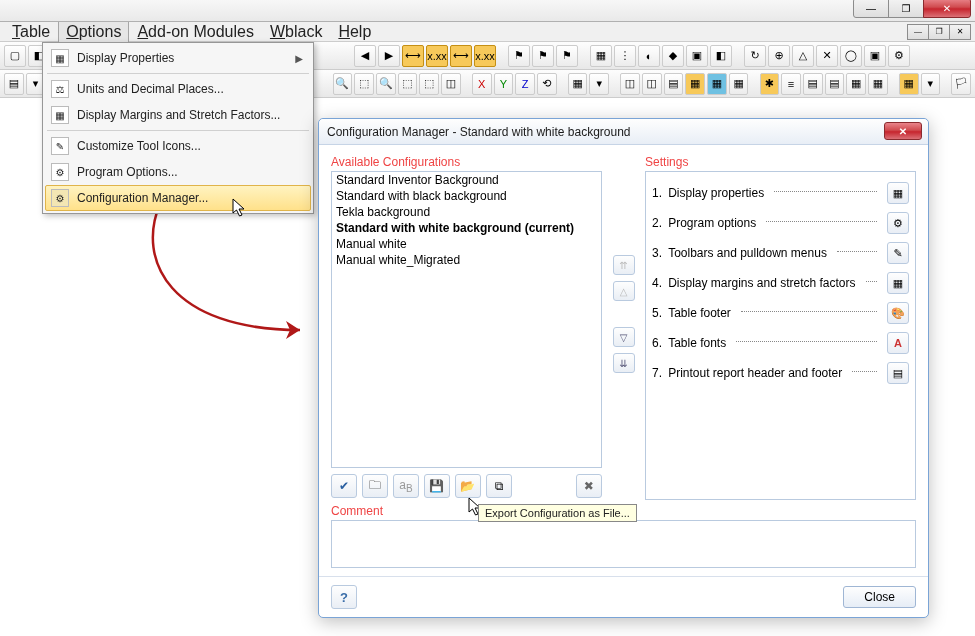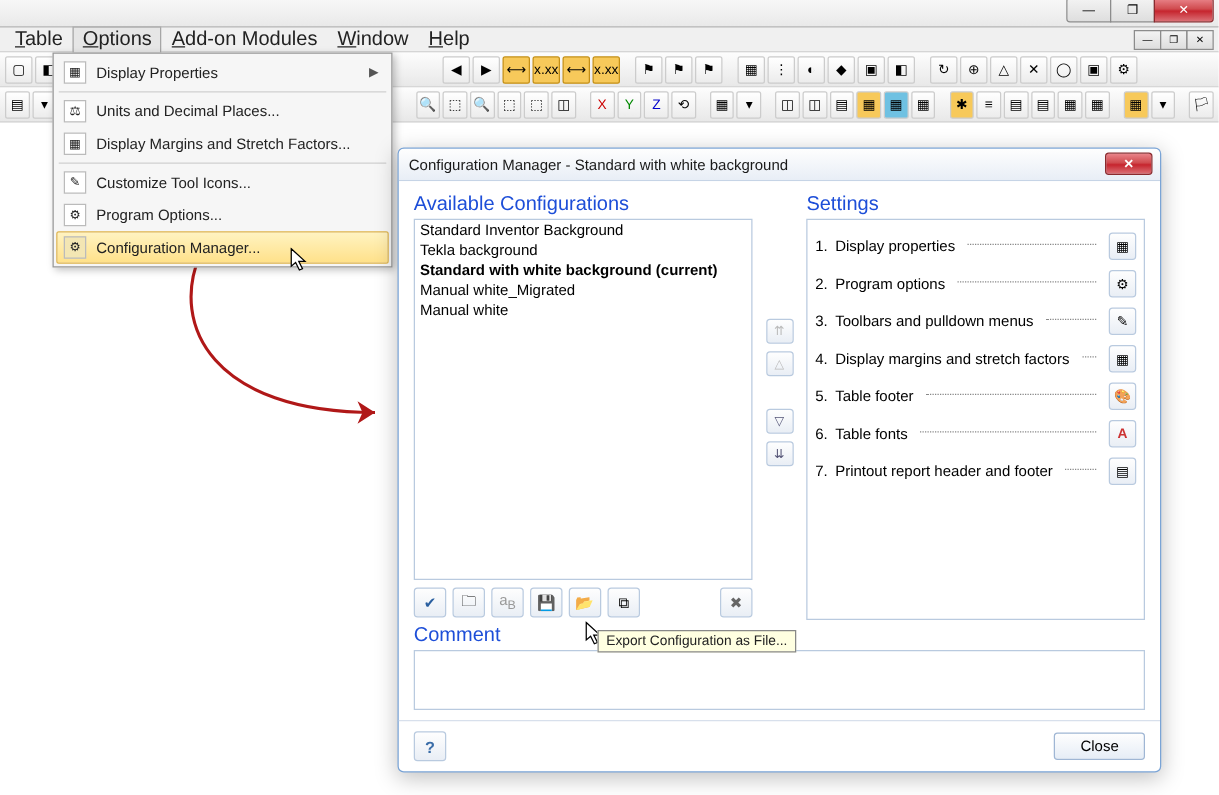--- a/index.html
+++ b/index.html
@@ -207,22 +207,22 @@
     flex-direction: column;
     min-height: 0;
   }
   .col-right {
     flex: 1 1 280px;
     display: flex;
     flex-direction: column;
   }
 
   .group-label {
-    color: #1d4ed8;
-    font-size: 16px;
+    color: #ef4444;
+    font-size: 12px;
     margin-bottom: 2px;
   }
   .listbox {
     border: 1px solid #b9cadf;
     background: #fff;
     flex: 1;
     overflow: auto;
     font-size: 12px;
   }
   .list-row {
@@ -357,21 +357,21 @@
     <div class="title-btn close-btn">
         <span>✕</span>
       </div>
   </div>
 </div>
 
 <div class="menu-bar">
   <div class="menu-item"><span class="underline">T</span><span>able</span></div>
   <div class="menu-item open"><span class="underline">O</span><span>ptions</span></div>
   <div class="menu-item"><span class="underline">A</span><span>dd-on Modules</span></div>
-  <div class="menu-item"><span class="underline">W</span><span>indow</span></div>
+  <div class="menu-item"><span class="underline">W</span><span>black</span></div>
   <div class="menu-item"><span class="underline">H</span><span>elp</span></div>
   <div style="flex:1"></div>
   <div class="title-btn" style="width:22px;height:16px;font-size:8px">—</div>
   <div class="title-btn" style="width:22px;height:16px;font-size:8px">❐</div>
   <div class="title-btn" style="width:22px;height:16px;font-size:8px">✕</div>
 </div>
 
 <div class="toolbar">
   <div class="tool-btn">▢</div>
   <div class="tool-btn">◧</div>
@@ -490,24 +490,25 @@
         <span>✕</span>
       </div>
   </div>
 
   <div class="dialog-body">
     <div class="cols">
       <div class="col-left">
         <div class="group-label">Available Configurations</div>
         <div class="listbox">
           <div class="list-row">Standard Inventor Background</div>
+          <div class="list-row">Standard with black background</div>
           <div class="list-row">Tekla background</div>
           <div class="list-row bold">Standard with white background (current)</div>
+          <div class="list-row">Manual white</div>
           <div class="list-row">Manual white_Migrated</div>
-          <div class="list-row">Manual white</div>
         </div>
         <div class="left-btn-row">
           <div class="icon-btn">
               <span style="color:#2a5fa0">✔</span>
             </div>
           <div class="icon-btn">
               <span>🗀</span>
             </div>
           <div class="icon-btn">
               <span style="color:#999">a<sub>B</sub></span>

